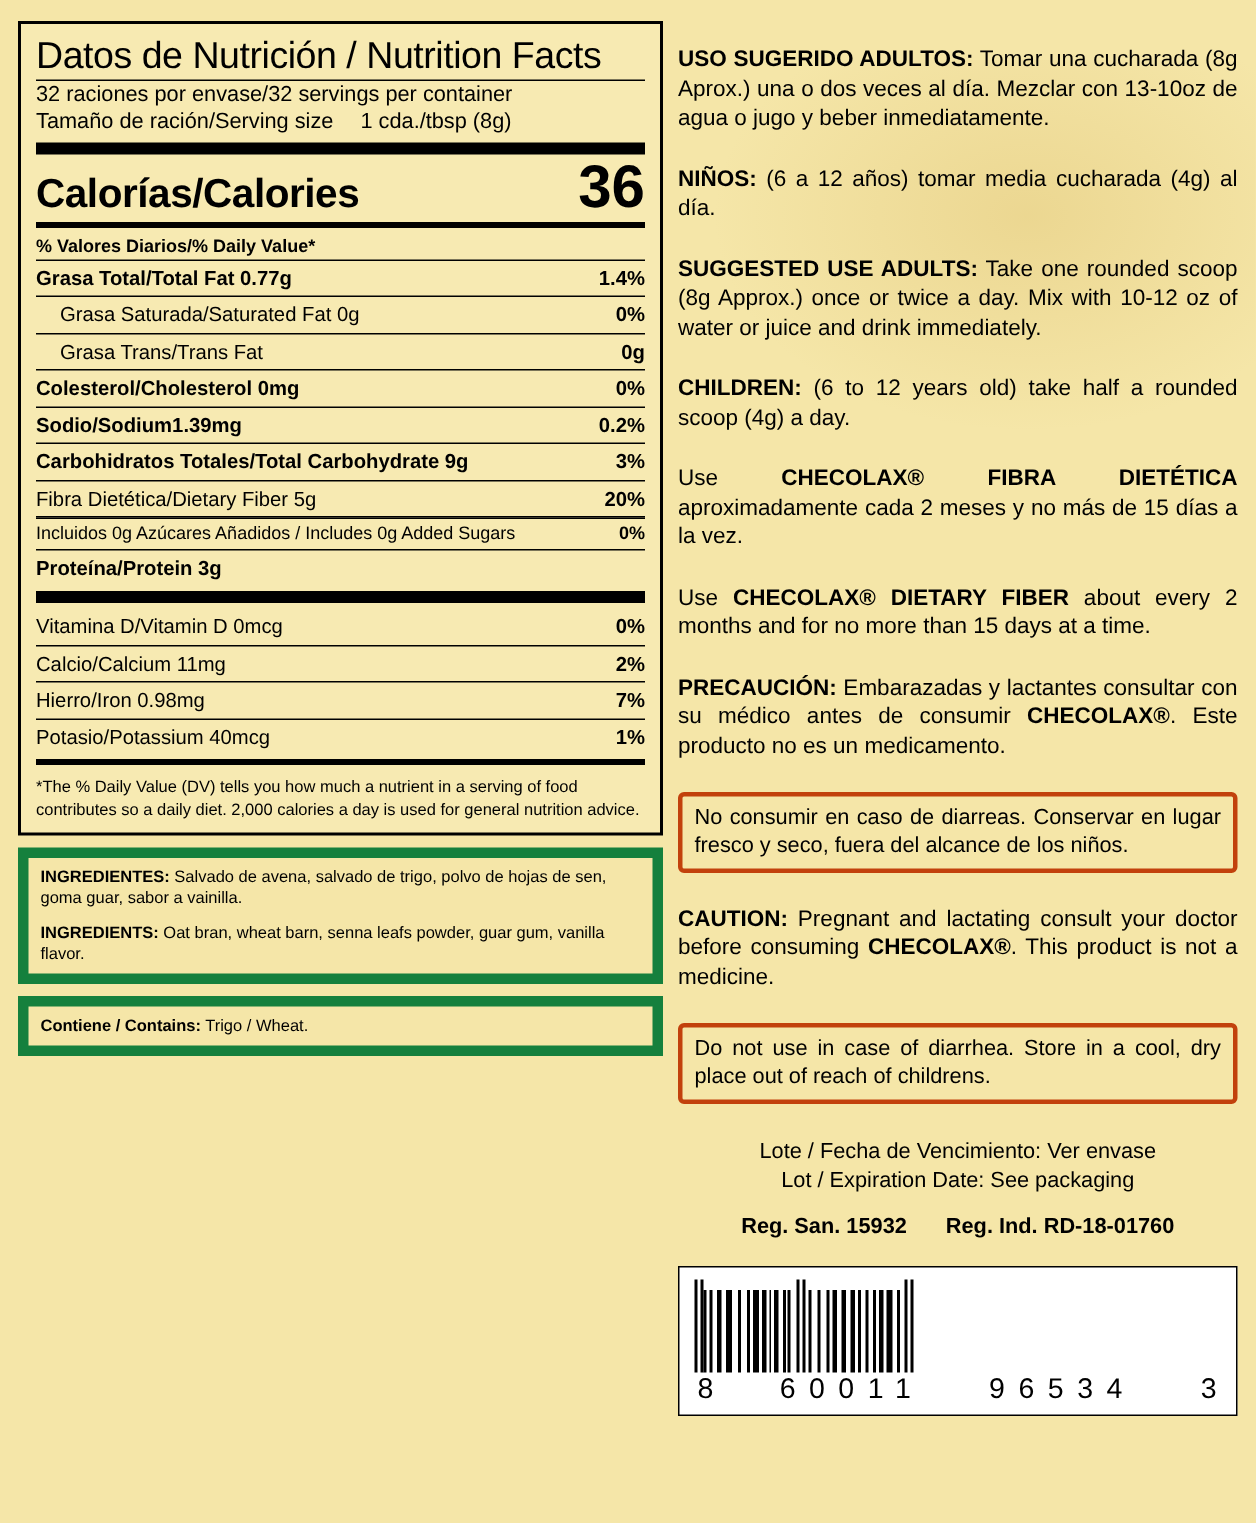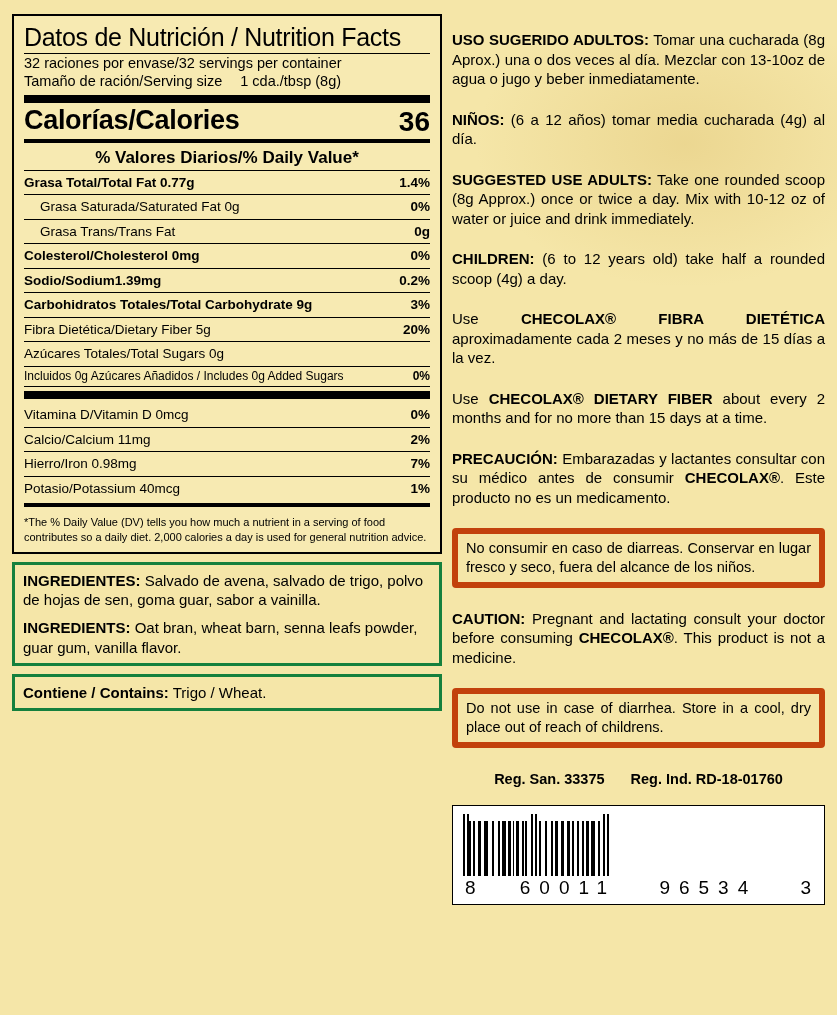--- a/index.html
+++ b/index.html
@@ -77,27 +77,27 @@
     align-items: flex-end;
     justify-content: space-between;
     margin-top: -2px;
   }
   .nf-cal-label {
     font-size: 27px;
     font-weight: bold;
     letter-spacing: -0.3px;
   }
   .nf-cal-value {
-    font-size: 28px;
+    font-size: 40px;
     font-weight: bold;
     line-height: 1;
   }
   .nf-dv-head {
-    text-align: center;
-    font-size: 17px;
+    text-align: left;
+    font-size: 12px;
     font-weight: bold;
     padding: 2px 0 2px 0;
   }
   .nf-row {
     display: flex;
     justify-content: space-between;
     align-items: baseline;
     font-size: 13.5px;
     padding: 4px 0 4px 0;
     line-height: 1.15;
@@ -111,43 +111,43 @@
   .nf-footnote {
     font-size: 11px;
     line-height: 1.3;
     padding-top: 5px;
   }
   .nf-footnote p { margin: 0 0 7px 0; }
   .nf-footnote p:last-child { margin-bottom: 2px; }
 
   
   .ing-box {
-    border: 3px solid #15803d;
+    border: 7px solid #15803d;
     padding: 6px 8px;
-    font-size: 15px;
+    font-size: 11px;
     line-height: 1.28;
     box-sizing: border-box;
     background: transparent;
   }
   .ing-box .lbl { font-weight: bold; }
   .ing-box p { margin: 0; }
   .ing-box p + p { margin-top: 3px; }
 
   
   .rt {
     font-size: 15px;
     line-height: 1.3;
     margin: 0 0 11px 0;
     text-align: justify;
   }
   .rt:last-child { margin-bottom: 0; }
   .rt .hd { font-weight: bold; }
   .rt .bd { font-weight: bold; }
   .box-note {
-    border: 6px solid #c2410c;
+    border: 3px solid #c2410c;
     border-radius: 4px;
     padding: 5px 8px;
     font-size: 14.5px;
     line-height: 1.3;
     margin: 0 0 11px 0;
     text-align: justify;
   }
   .lot {
     text-align: center;
     font-size: 14.5px;
@@ -256,30 +256,30 @@
       <div class="nf-row bold">
         <span class="nm">Carbohidratos Totales/Total Carbohydrate 9g</span>
         <span class="dv">3%</span>
       </div>
       <div class="rule-hair"></div>
       <div class="nf-row">
         <span class="nm">Fibra Dietética/Dietary Fiber 5g</span>
         <span class="dv">20%</span>
       </div>
       <div class="rule-hair"></div>
-      <div class="nf-row">
-        <span class="nm">Azúcares Totales/Total Sugars 0g</span>
-        <span class="dv"></span>
-      </div>
       <div class="rule-hair"></div>
       <div class="nf-row small indent2">
         <span class="nm">Incluidos 0g Azúcares Añadidos / Includes 0g Added Sugars</span>
         <span class="dv">0%</span>
       </div>
       <div class="rule-hair"></div>
+      <div class="nf-row bold">
+        <span class="nm">Proteína/Protein 3g</span>
+        <span class="dv"></span>
+      </div>
       <div class="rule-thick"></div>
 
       <div class="nf-row">
         <span class="nm">Vitamina D/Vitamin D 0mcg</span>
         <span class="dv">0%</span>
       </div>
       <div class="rule-hair"></div>
       <div class="nf-row">
         <span class="nm">Calcio/Calcium 11mg</span>
         <span class="dv">2%</span>
@@ -349,22 +349,26 @@
     </p>
 
     <div class="box-note">No consumir en caso de diarreas. Conservar en lugar fresco y seco, fuera del alcance de los niños.</div>
 
     <p class="rt">
       <span class="hd">CAUTION:</span><span> Pregnant and lactating consult your doctor before consuming </span><span class="bd">CHECOLAX®</span><span>. This product is not a medicine.</span>
     </p>
 
     <div class="box-note">Do not use in case of diarrhea. Store in a cool, dry place out of reach of childrens.</div>
 
+    <div class="lot">
+      <div>Lote / Fecha de Vencimiento: Ver envase</div>
+      <div>Lot / Expiration Date: See packaging</div>
+    </div>
     <div class="reg">
-      <span>Reg. San. 33375</span>
+      <span>Reg. San. 15932</span>
       <span>Reg. Ind. RD-18-01760</span>
     </div>
 
     <div class="barcode-wrap">
       <div class="bars" id="bars">
           <i style="width: 2px; height: 100%;"></i>
           <i class="sp" style="width: 2px; height: 100%;"></i>
           <i style="width: 2px; height: 100%;"></i>
           <i style="width: 2px; height: 88%;"></i>
           <i class="sp" style="width: 2px; height: 88%;"></i>

